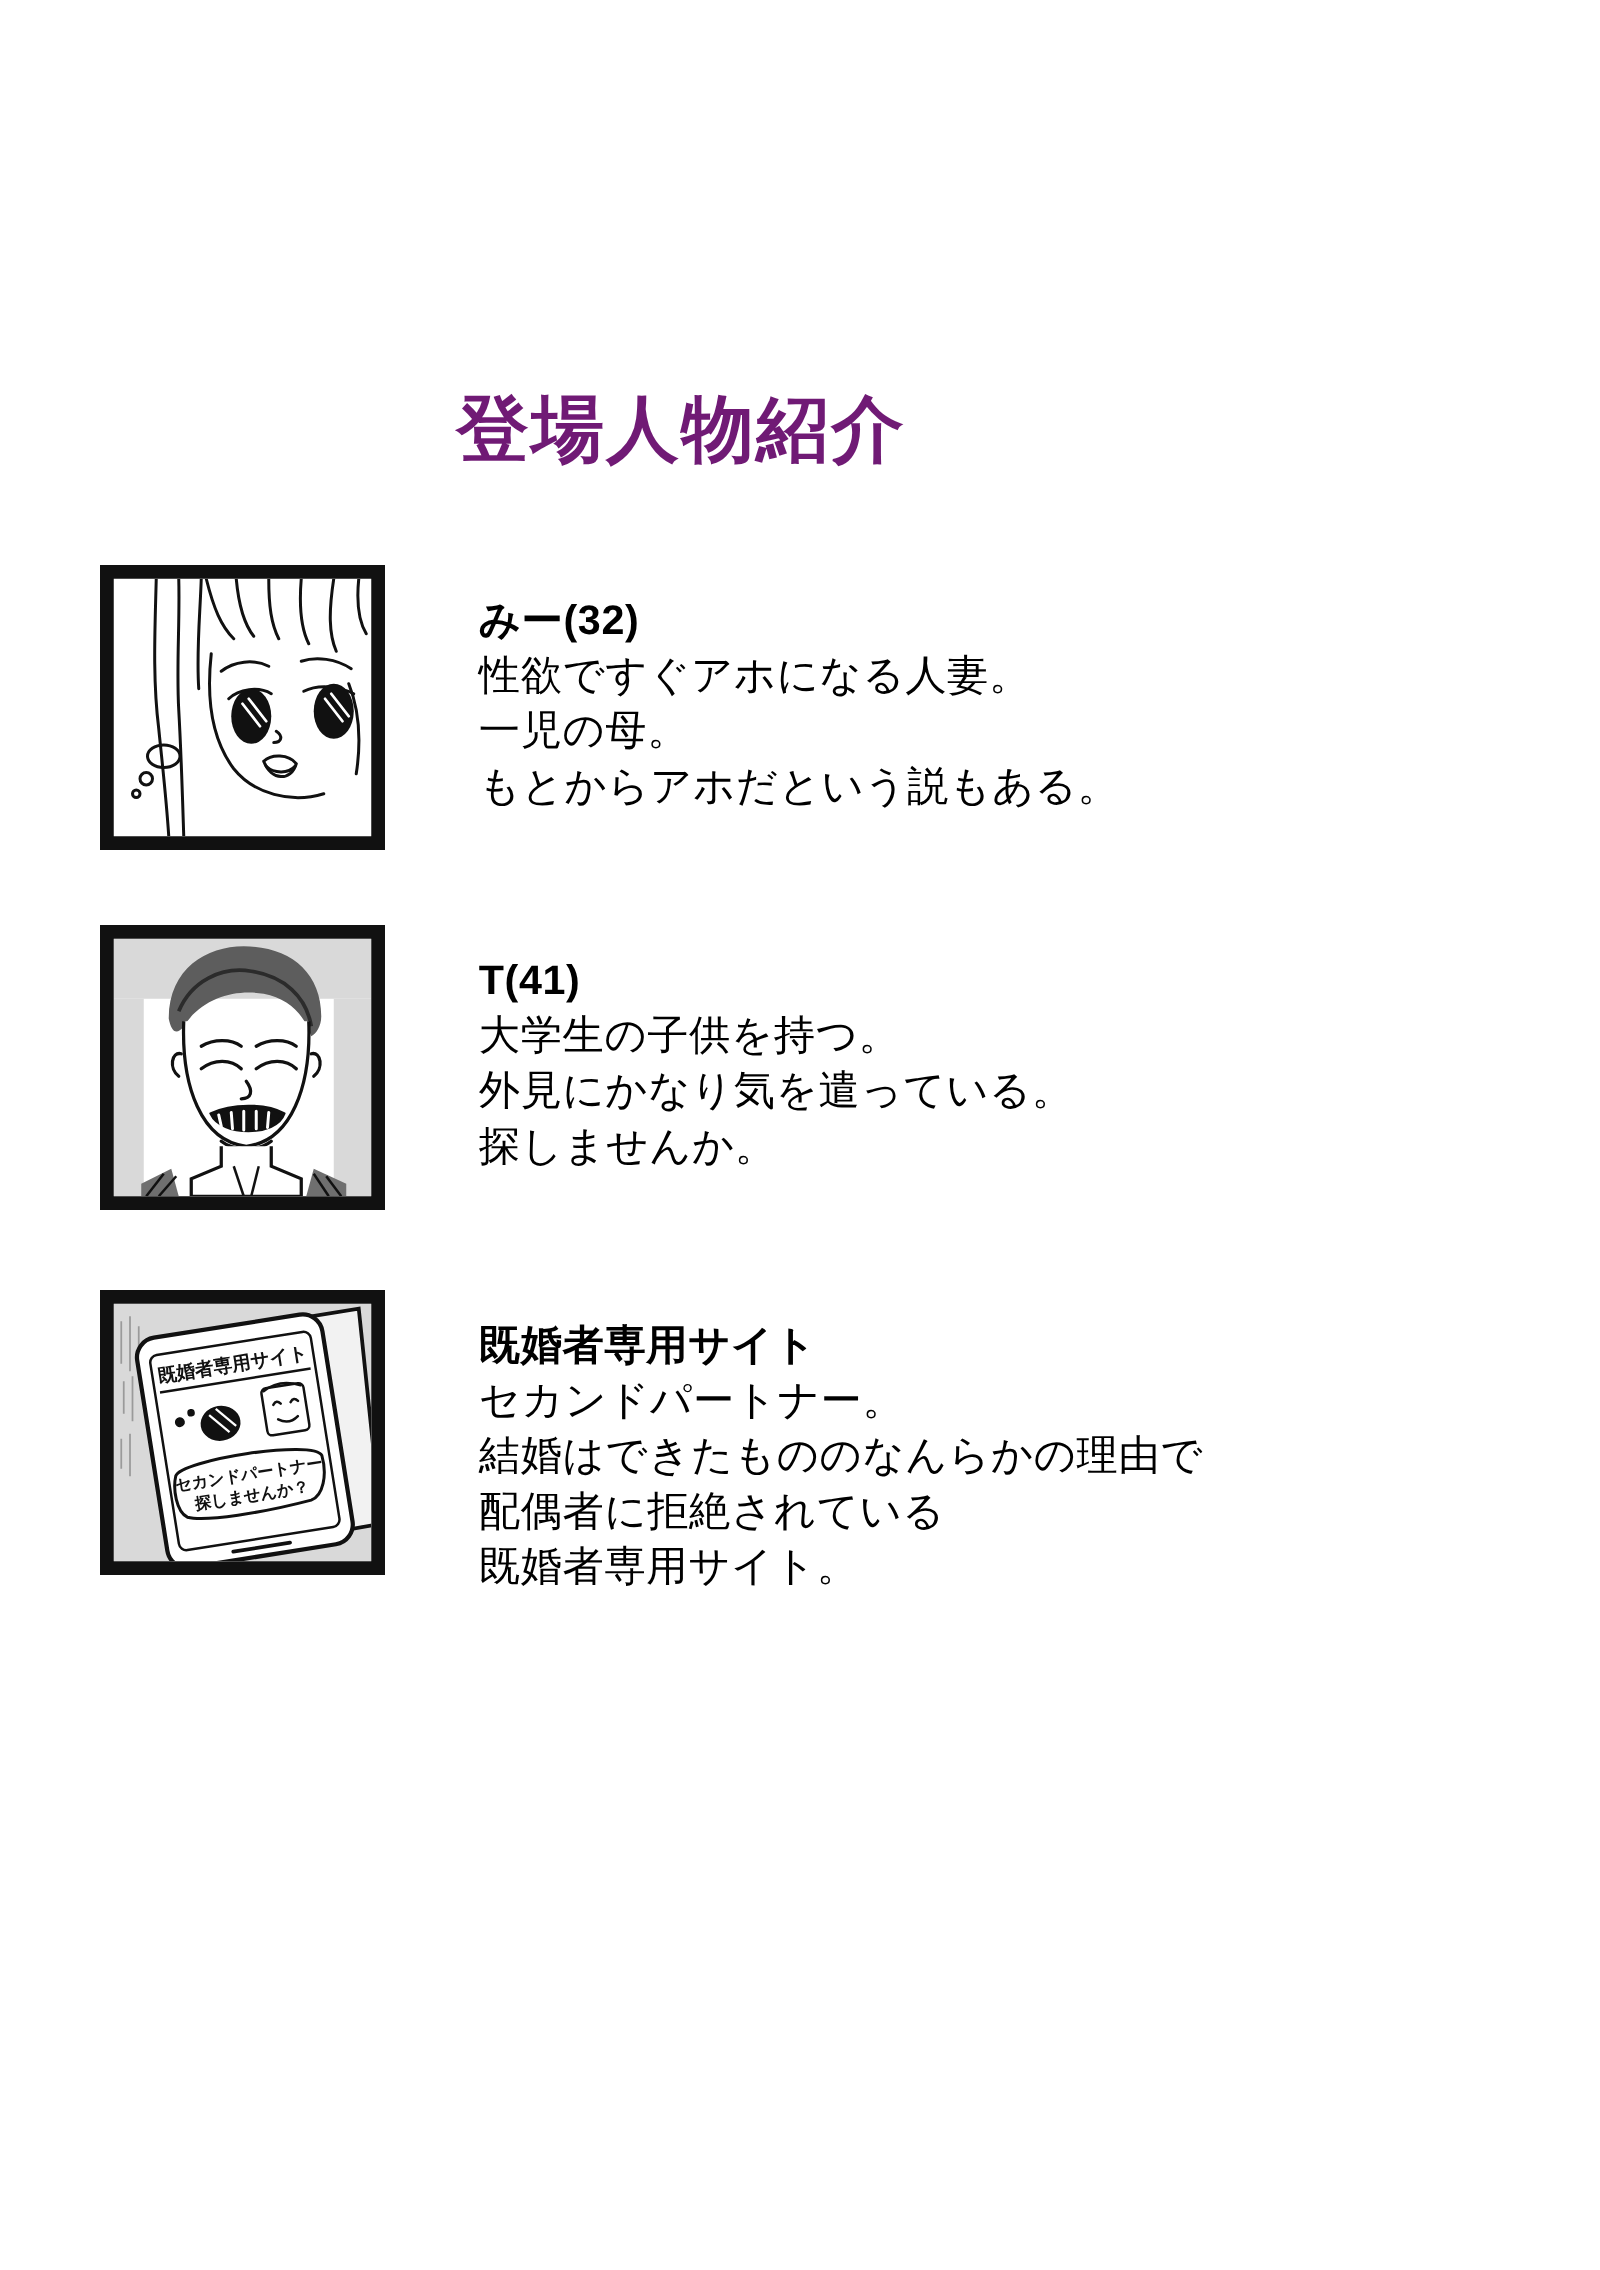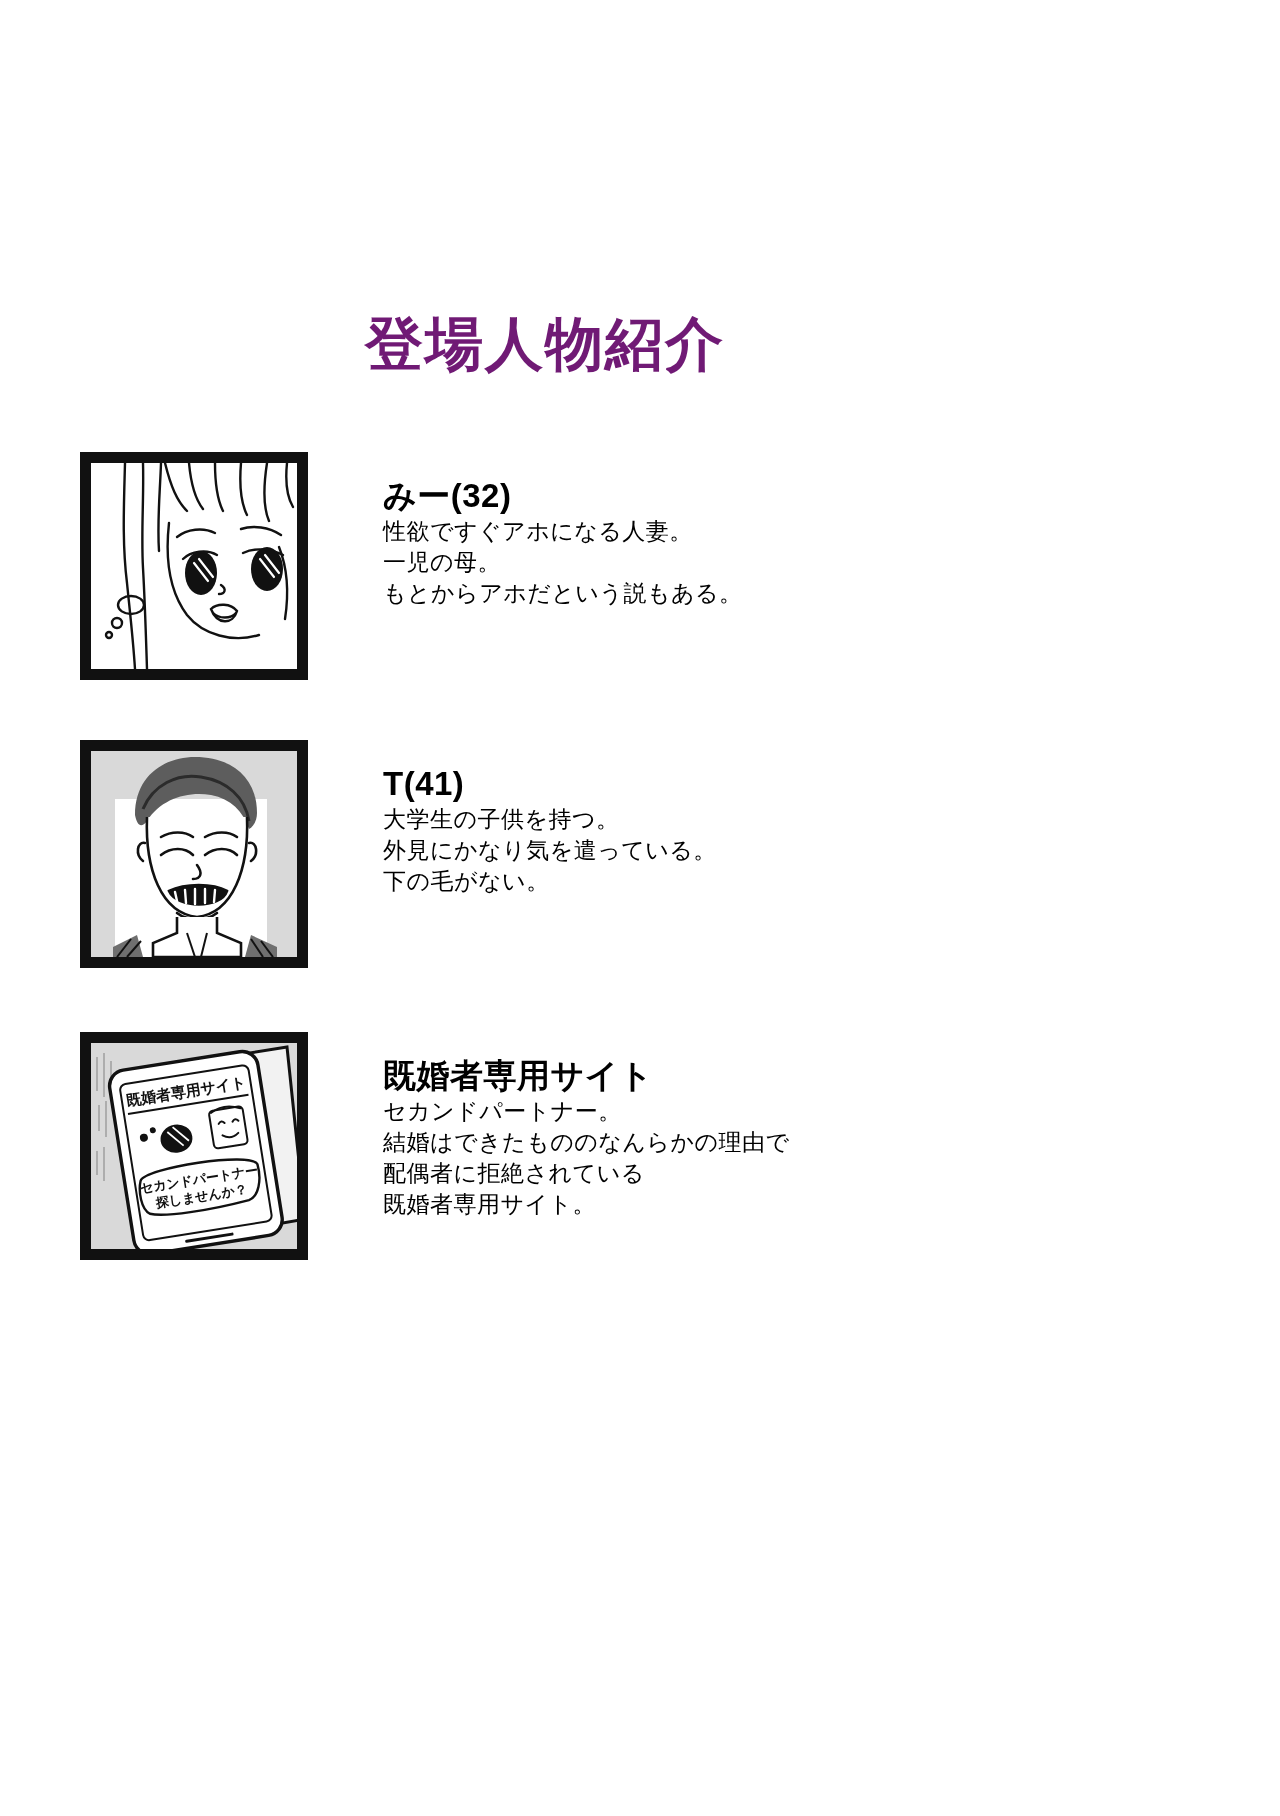--- a/index.html
+++ b/index.html
@@ -65,26 +65,25 @@
     padding-top: 22px;
   }
   .entry-name {
     font-size: 33px;
     font-weight: 700;
     line-height: 1.34;
     letter-spacing: 0.5px;
     white-space: nowrap;
   }
   .entry-line {
-    font-size: 23px;
+    font-size: 33px;
     font-weight: 400;
     line-height: 1.34;
     letter-spacing: 0.5px;
     white-space: nowrap;
-    font-family: Liberation Mono, monospace;
   }
 </style>
 </head>
 <body>
 
 <div class="page">
 
   <div class="page-title">登場人物紹介</div>
 
   <div class="entry entry-1">
@@ -197,21 +196,21 @@
           <path d="M96 182 L104 206"></path>
           <path d="M116 182 L110 206"></path>
         </g>
       </svg>
     </div>
 
     <div class="entry-text">
       <div class="entry-name">T(41)</div>
       <div class="entry-line">大学生の子供を持つ。</div>
       <div class="entry-line">外見にかなり気を遣っている。</div>
-      <div class="entry-line">下の毛がない。</div>
+      <div class="entry-line">探しませんか。</div>
     </div>
   </div>
 
   <div class="entry entry-3">
 
     <div class="thumb">
       <svg viewBox="0 0 206 206" xmlns="http://www.w3.org/2000/svg">
         <rect x="0" y="0" width="206" height="206" fill="#d9d9d9"></rect>
 
         <g stroke="#9a9a9a" stroke-width="1.4">

